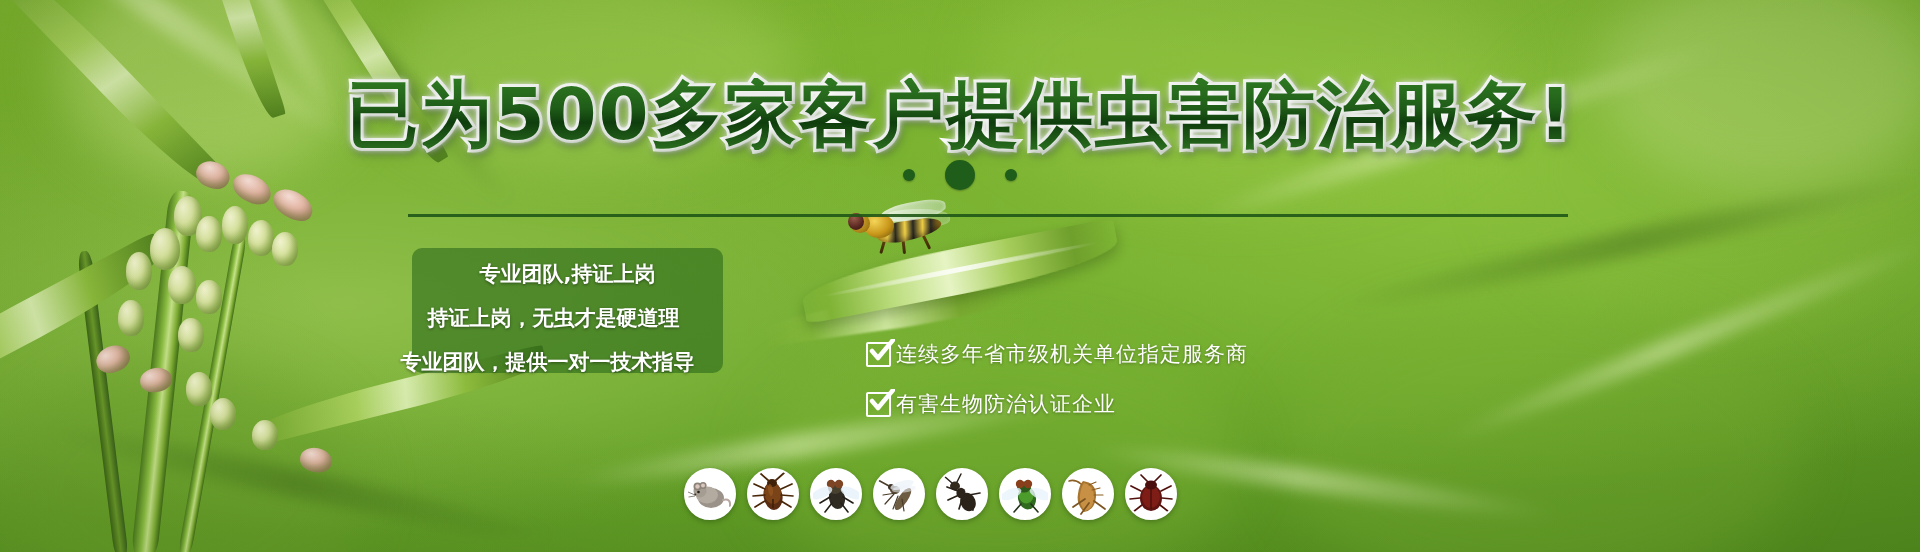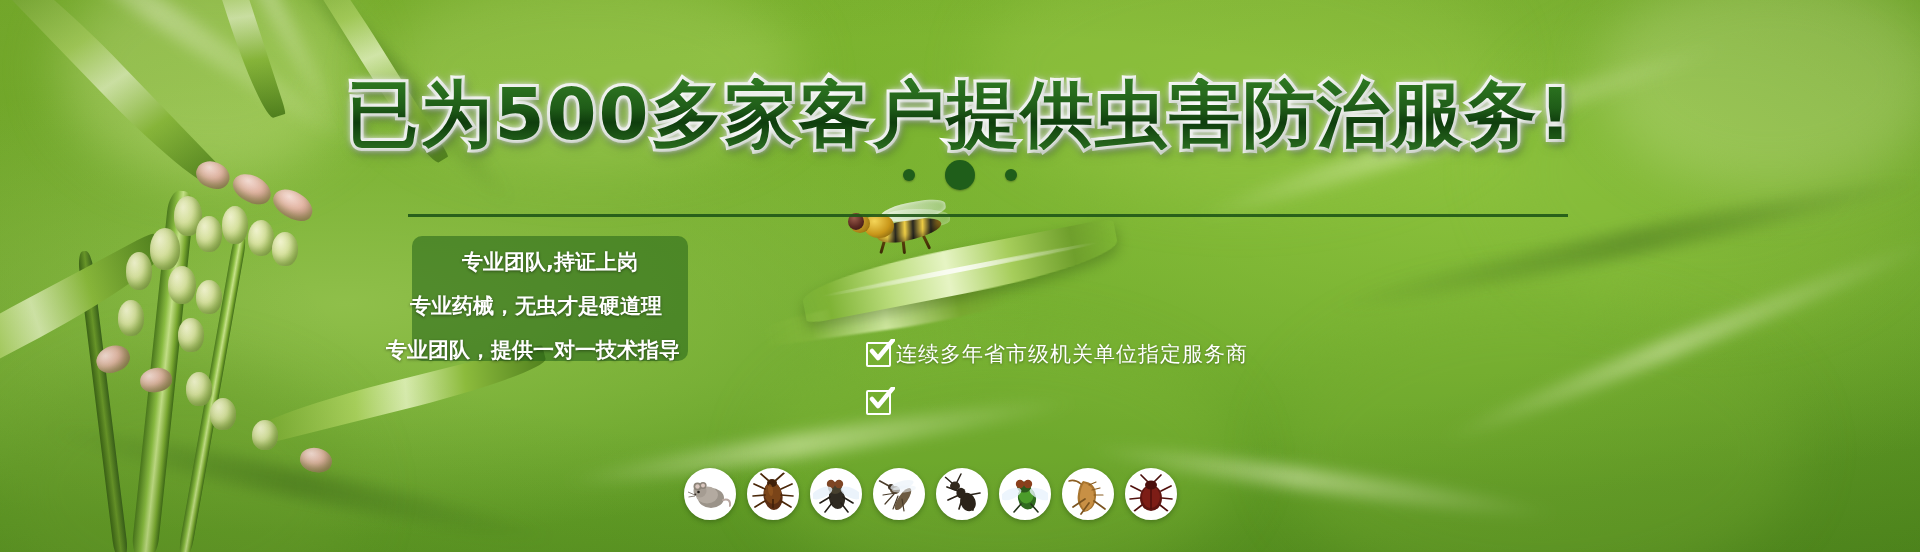--- a/index.html
+++ b/index.html
@@ -180,21 +180,21 @@
   .dot.l{ width:30px; height:30px; }
 
   
   .divider{
     position:absolute; left:408px; top:214px; width:1160px; height:3px;
     background:#1f5617; opacity:.9;
   }
 
   
   .textbox{
-    position:absolute; left:412px; top:236px; width:276px; height:125px;
+    position:absolute; left:412px; top:248px; width:311px; height:125px;
     background:rgba(34,98,24,.55);
     border-radius:10px;
     padding:8px 14px 0 14px;
   }
   .tb-line{
     color:#ffffff;
     font-weight:bold;
     white-space:nowrap;
     text-shadow:0 1px 3px rgba(0,0,0,.45);
     font-family:"DejaVu Sans","Liberation Sans",sans-serif;
@@ -320,21 +320,21 @@
   <div class="dots">
     <span class="dot s"></span>
     <span class="dot l"></span>
     <span class="dot s"></span>
   </div>
 
   <div class="divider"></div>
 
   <div class="textbox">
     <div class="tb-line l1">专业团队,持证上岗</div>
-    <div class="tb-line l2">专业药械，无虫才是硬道理</div>
+    <div class="tb-line l2">持证上岗，无虫才是硬道理</div>
     <div class="tb-line l3">专业团队，提供一对一技术指导</div>
   </div>
 
   <div class="bullets">
 
     <div class="bullet">
       <span class="cbox">
         <span class="sq"></span>
         <svg class="tick" viewBox="0 0 27 24" aria-hidden="true">
           <path d="M4 12 L10 19 L25 1" fill="none" stroke="#ffffff" stroke-width="4.5" stroke-linecap="round" stroke-linejoin="round"></path>
@@ -343,20 +343,21 @@
       <span class="bullet-text">连续多年省市级机关单位指定服务商</span>
     </div>
 
     <div class="bullet">
       <span class="cbox">
         <span class="sq"></span>
         <svg class="tick" viewBox="0 0 27 24" aria-hidden="true">
           <path d="M4 12 L10 19 L25 1" fill="none" stroke="#ffffff" stroke-width="4.5" stroke-linecap="round" stroke-linejoin="round"></path>
         </svg>
       </span>
+      <span class="bullet-text">有害生物防治认证企业</span>
     </div>
 
   </div>
 
   <div class="icons">
 
     <div class="icon-circle">
       <span class="hidden-label">老鼠</span>
       <svg width="46" height="46" viewBox="0 0 46 46">
         <ellipse cx="24" cy="27" rx="13" ry="10" fill="#9b9389"></ellipse>

